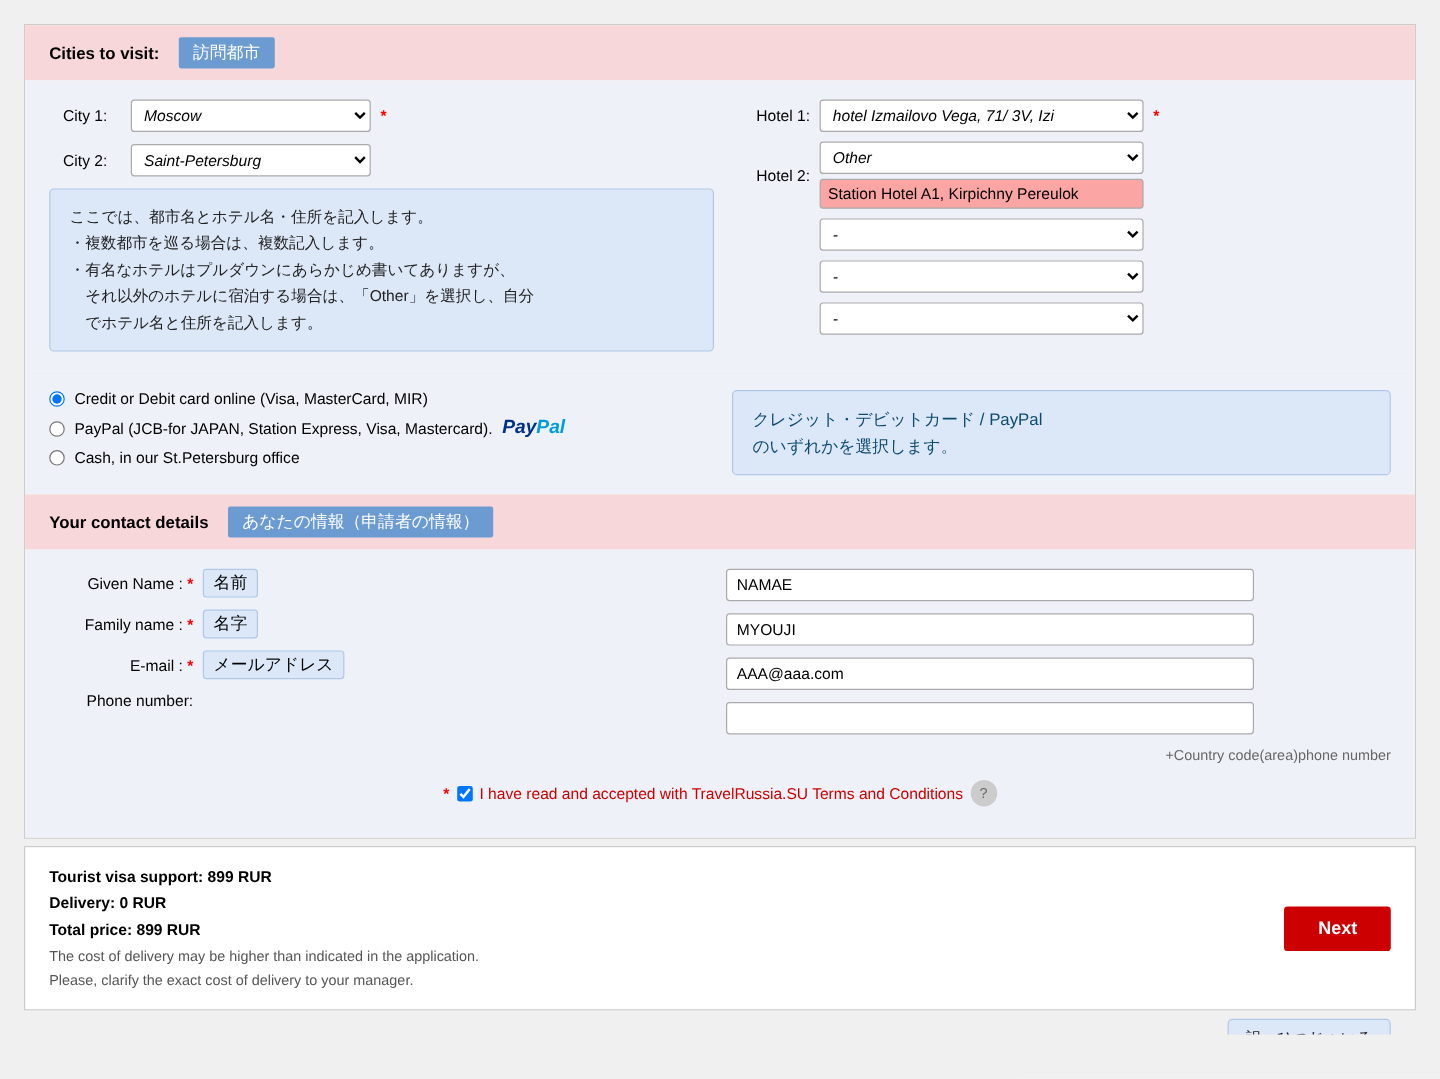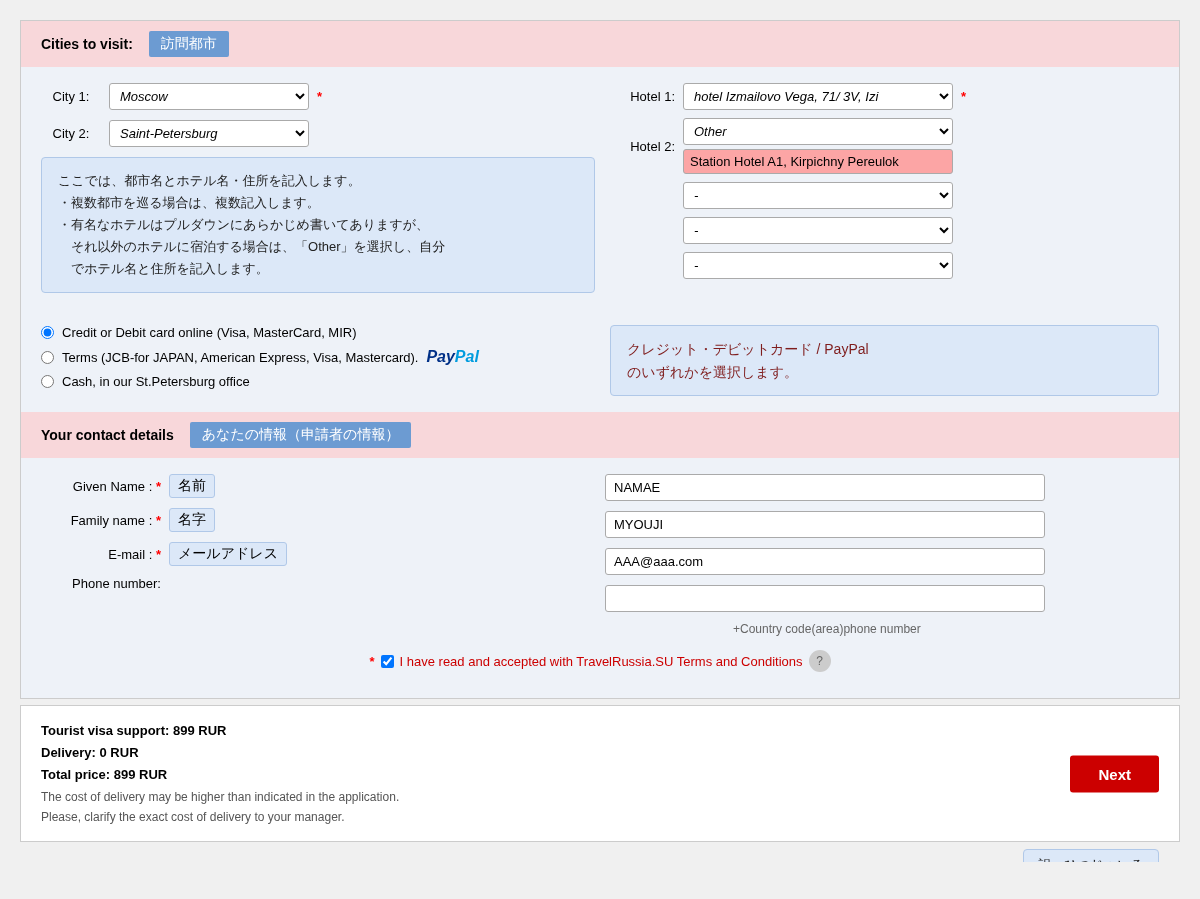--- a/index.html
+++ b/index.html
@@ -116,21 +116,21 @@
       font-style: italic;
     }
     .paypal-text-blue { color: #009cde; }
     .payment-tooltip {
       background: #dce8f8;
       border: 1px solid #b0c8e8;
       border-radius: 4px;
       padding: 12px 16px;
       font-size: 14px;
       line-height: 1.6;
-      color: #7f1d1d;
+      color: #0c4a6e;
     }
     
     .contact-body {
       background: #eef2f8;
       padding: 16px 20px;
     }
     .contact-grid {
       display: grid;
       grid-template-columns: 1fr 1fr;
       gap: 10px;
@@ -159,20 +159,21 @@
       border: 1px solid #aaa;
       border-radius: 3px;
       font-size: 13px;
       background: #fff;
       width: 440px;
     }
     .phone-hint {
       font-size: 12px;
       color: #666;
       margin-left: 128px;
+      text-align: right;
     }
     .terms-row {
       display: flex;
       align-items: center;
       justify-content: center;
       gap: 6px;
       margin-top: 14px;
       padding-bottom: 10px;
     }
     .terms-text {
@@ -313,21 +314,21 @@
 
 
   <div class="payment-body">
     <div class="radio-group">
       <div class="radio-row">
         <input type="radio" name="payment" checked="" style="">
         <span>Credit or Debit card online (Visa, MasterCard, MIR)</span>
       </div>
       <div class="radio-row">
         <input type="radio" name="payment" style="">
-        <span>Terms (JCB-for JAPAN, American Express, Visa, Mastercard).</span>
+        <span>PayPal (JCB-for JAPAN, Station Express, Visa, Mastercard).</span>
         <span class="paypal-logo">
           <span style="color:#003087;">Pay</span><span class="paypal-text-blue">Pal</span>
         </span>
       </div>
       <div class="radio-row">
         <input type="radio" name="payment" style="">
         <span>Cash, in our St.Petersburg office</span>
       </div>
     </div>
     <div class="payment-tooltip">

